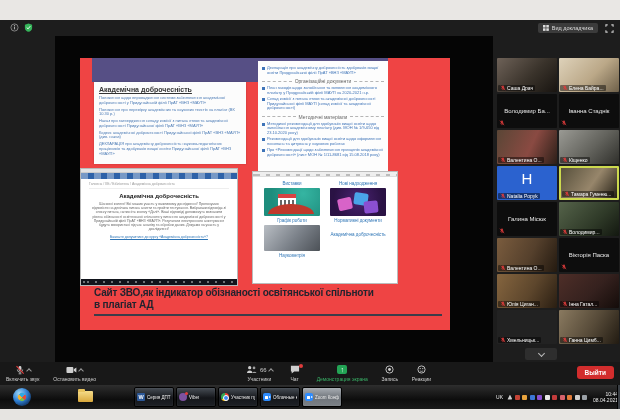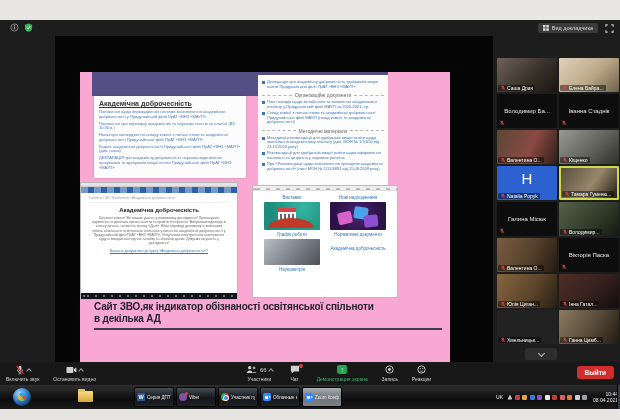--- a/index.html
+++ b/index.html
@@ -11,21 +11,21 @@
   
   .zoom-win{position:absolute;left:0;top:20px;width:620px;height:365px;background:#1d1d1d;}
   .win-topbar{position:absolute;left:0;top:0;width:620px;height:16px;}
   .tl-icons{position:absolute;left:10px;top:3px;display:flex;gap:5px;align-items:center;}
   .view-btn{position:absolute;right:22px;top:3px;display:flex;align-items:center;gap:3px;background:#3b3b3b;color:#ddd;font-size:5.5px;padding:2px 5px;border-radius:2px;}
   .fs-btn{position:absolute;right:6px;top:4px;width:9px;height:9px;}
 
   .stage{position:absolute;left:55px;top:16px;width:438px;height:326px;background:#050505;}
 
   
-  .slide{position:absolute;left:25px;top:36px;width:370px;height:312px;background:#f9a8d4;overflow:hidden;}
+  .slide{position:absolute;left:25px;top:22px;width:370px;height:272px;background:#ef4444;overflow:hidden;}
   .band{position:absolute;left:12px;top:0;width:296px;height:24px;background:#564f85;}
   .left-card{position:absolute;left:14px;top:24px;width:152px;height:82px;background:#fcfcfc;padding:4px 5px;overflow:hidden;box-shadow:0 0 2px rgba(0,0,0,.2);}
   .card-title{font-size:7px;font-weight:bold;color:#333;text-decoration:underline;margin-bottom:3px;}
   .card-line{font-size:4px;line-height:4.6px;color:#4a7ab5;margin:2.4px 0;}
   .right-panel{position:absolute;left:178px;top:3px;width:130px;height:114px;background:#fdfdfd;padding:3px 4px;overflow:hidden;}
   .rp-link{display:flex;gap:2px;font-size:4px;line-height:4.5px;color:#3f74b8;margin:2px 0;}
   .rp-link::before{content:"";flex:none;width:3px;height:3px;background:#3f74b8;margin-top:1px;}
   .rp-head{display:flex;align-items:center;gap:3px;font-size:5px;color:#666;margin:3px 0 2px;}
   .rp-head::before,.rp-head::after{content:"";flex:1;border-top:1px dashed #b5b5b5;height:0;}
 
@@ -216,21 +216,21 @@
                   <span class="cube c3"></span>
                 </div>
               <div class="s2-label">Нормативні документи</div>
               <div class="s2-adlink">Академічна доброчесність</div>
             </div>
           </div>
         </div>
 
         <div class="slide-footer">
           <div>Сайт ЗВО,як індикатор обізнаності освітянської спільноти</div>
-          <div>в декілька АД</div>
+          <div>в плагіат АД</div>
         </div>
         <div class="footer-rule"></div>
       </div>
     </div>
 
     <div class="gallery" id="gallery">
         <div class="tile" style="left: 0px; top: 0px; background: linear-gradient(135deg, rgb(110, 98, 88), rgb(58, 51, 43) 55%, rgb(24, 20, 16));">
           <span class="plabel">
             <span>
               <svg width="6" height="6" viewBox="0 0 12 12">

